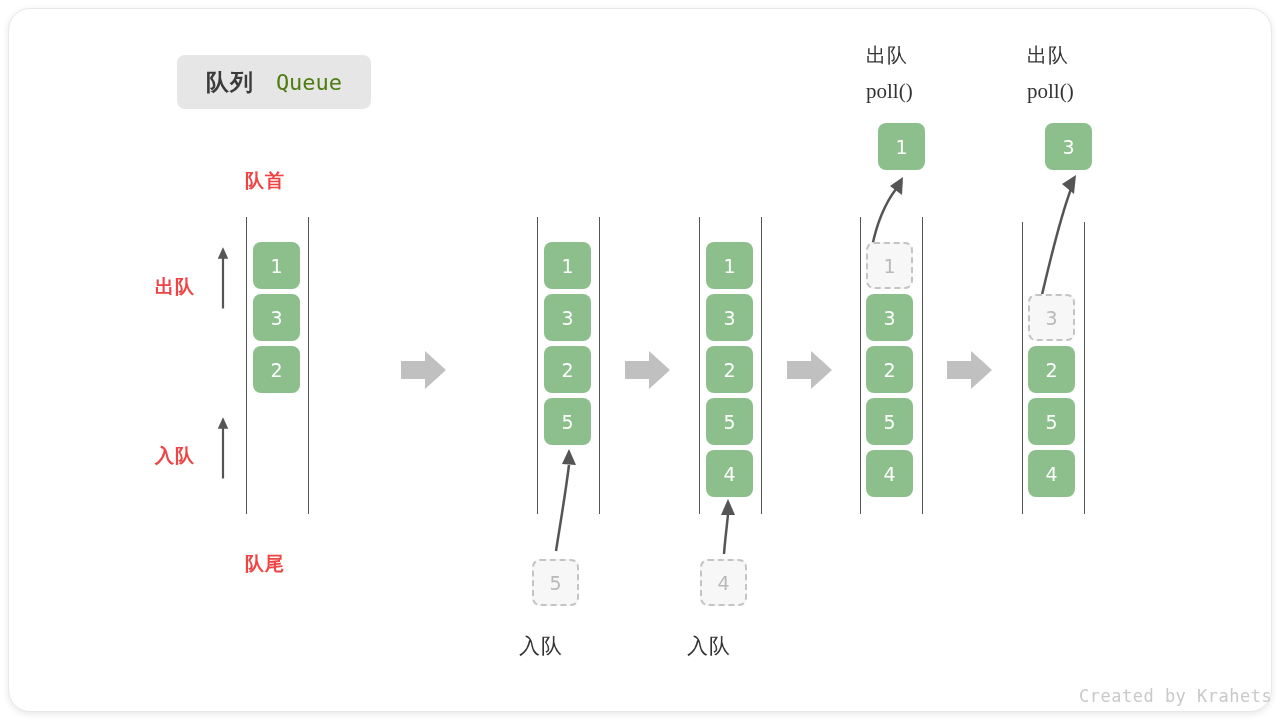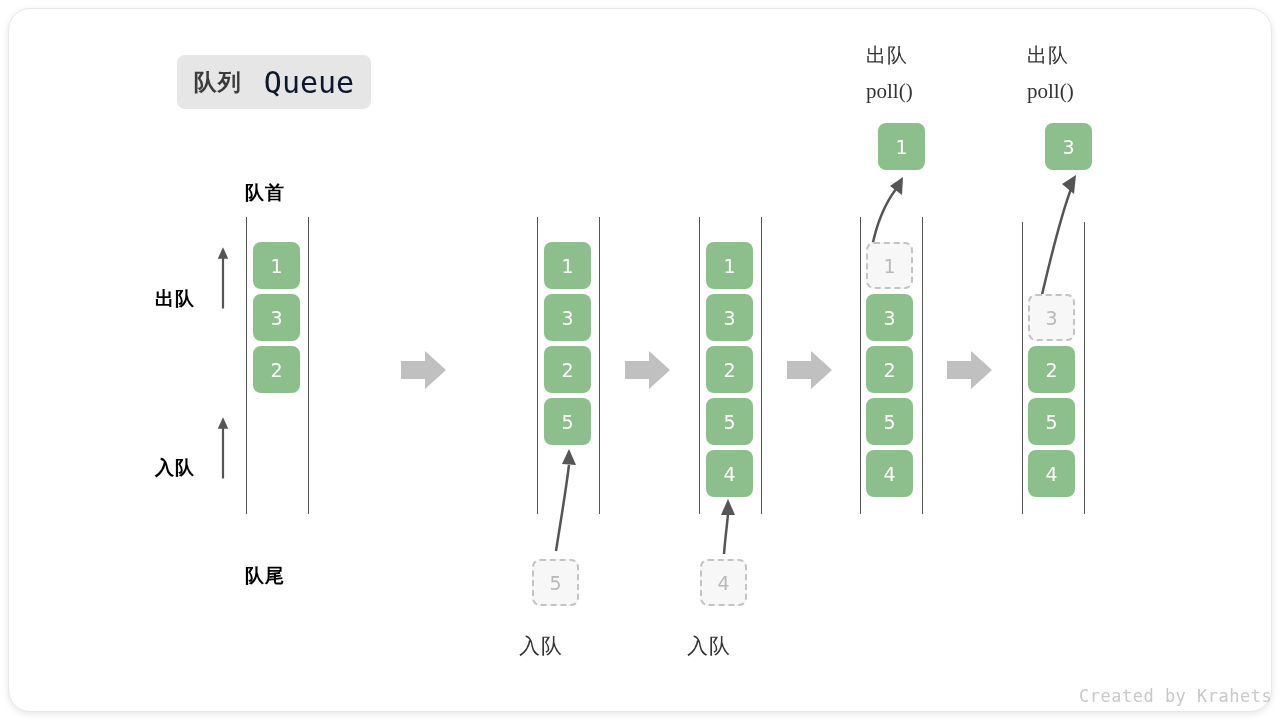--- a/index.html
+++ b/index.html
@@ -37,27 +37,27 @@
     border-radius: 8px;
     display: flex; align-items: center; justify-content: center;
     box-sizing: border-box;
   }
   #title-badge .cn {
     font-size: 23px; font-weight: bold; color: #3b3b3b;
     letter-spacing: 1px;
   }
   #title-badge .en {
     font-family: "DejaVu Sans Mono", monospace;
-    font-size: 30px; color: #0f172a; margin-left: 22px;
+    font-size: 22px; color: #4d7c0f; margin-left: 22px;
   }
 
   
   .cn-bold {
-    font-size: 19px; font-weight: bold; color: #000000;
-    white-space: nowrap; letter-spacing: 1px; margin-top: 12px;
+    font-size: 19px; font-weight: bold; color: #ef4444;
+    white-space: nowrap; letter-spacing: 1px;
   }
   .op-head {
     white-space: nowrap; color: #333333; line-height: 36px;
   }
   .op-head .l1 { font-size: 20px; letter-spacing: 1px; display:block; }
   .op-head .l2 {
     font-family: Liberation Serif, serif;
     font-size: 21px; display:block;
   }
   .op-foot {

